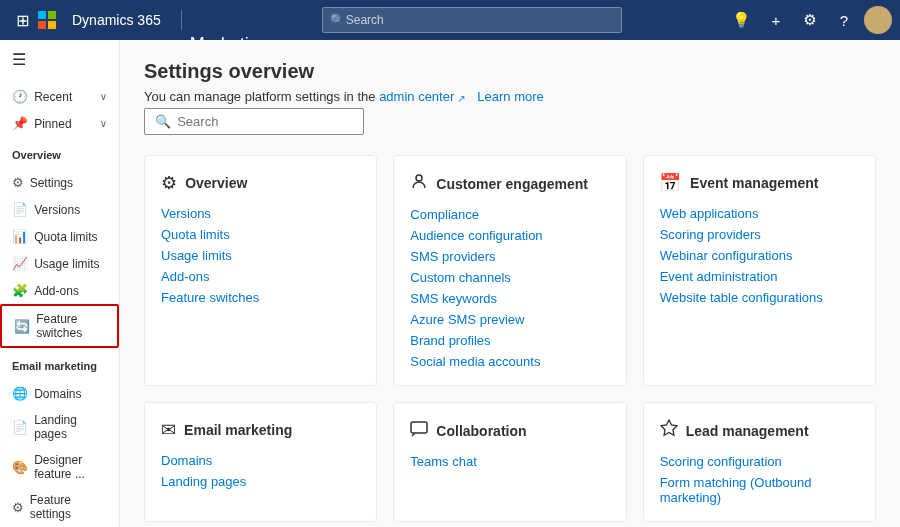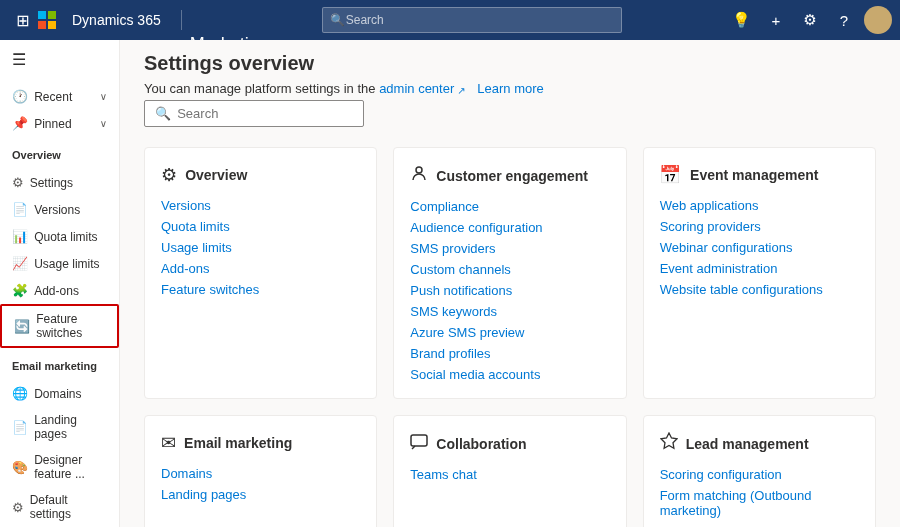--- a/index.html
+++ b/index.html
@@ -136,21 +136,21 @@
       padding: 8px 12px 4px;
       font-size: 11px;
       font-weight: 600;
       color: #323130;
     }
 
     
     .main {
       flex: 1;
       overflow-y: auto;
-      padding: 12px 24px;
+      padding: 20px 24px;
       background: #faf9f8;
     }
     .main-title {
       font-size: 20px;
       font-weight: 600;
       color: #323130;
       margin-bottom: 6px;
     }
     .main-desc {
       font-size: 13px;
@@ -293,21 +293,21 @@
       <div class="sidebar-item">
         <span class="sidebar-item-icon">📄</span>
         <span class="sidebar-item-label">Landing pages</span>
       </div>
       <div class="sidebar-item">
         <span class="sidebar-item-icon">🎨</span>
         <span class="sidebar-item-label">Designer feature ...</span>
       </div>
       <div class="sidebar-item">
         <span class="sidebar-item-icon">⚙</span>
-        <span class="sidebar-item-label">Default settings</span>
+        <span class="sidebar-item-label">Feature settings</span>
       </div>
     </div>
 
     <div style="flex:1;"></div>
 
   </div>
 
   <div class="main">
     <h1 class="main-title">Settings overview</h1>
     <p class="main-desc">
@@ -348,21 +348,20 @@
               <path d="M3 16c0-3.3 2.7-6 6-6s6 2.7 6 6" stroke="#323130" stroke-width="1.5" fill="none"></path>
             </svg>
           </span>
           <span class="card-title">Customer engagement</span>
         </div>
         <div class="card-links">
           <a class="card-link">Compliance</a>
           <a class="card-link">Audience configuration</a>
           <a class="card-link">SMS providers</a>
           <a class="card-link">Custom channels</a>
-          <a class="card-link">Push notifications</a>
           <a class="card-link">SMS keywords</a>
           <a class="card-link">Azure SMS preview</a>
           <a class="card-link">Brand profiles</a>
           <a class="card-link">Social media accounts</a>
         </div>
       </div>
 
       <div class="card">
         <div class="card-header">
           <span class="card-icon">📅</span>

